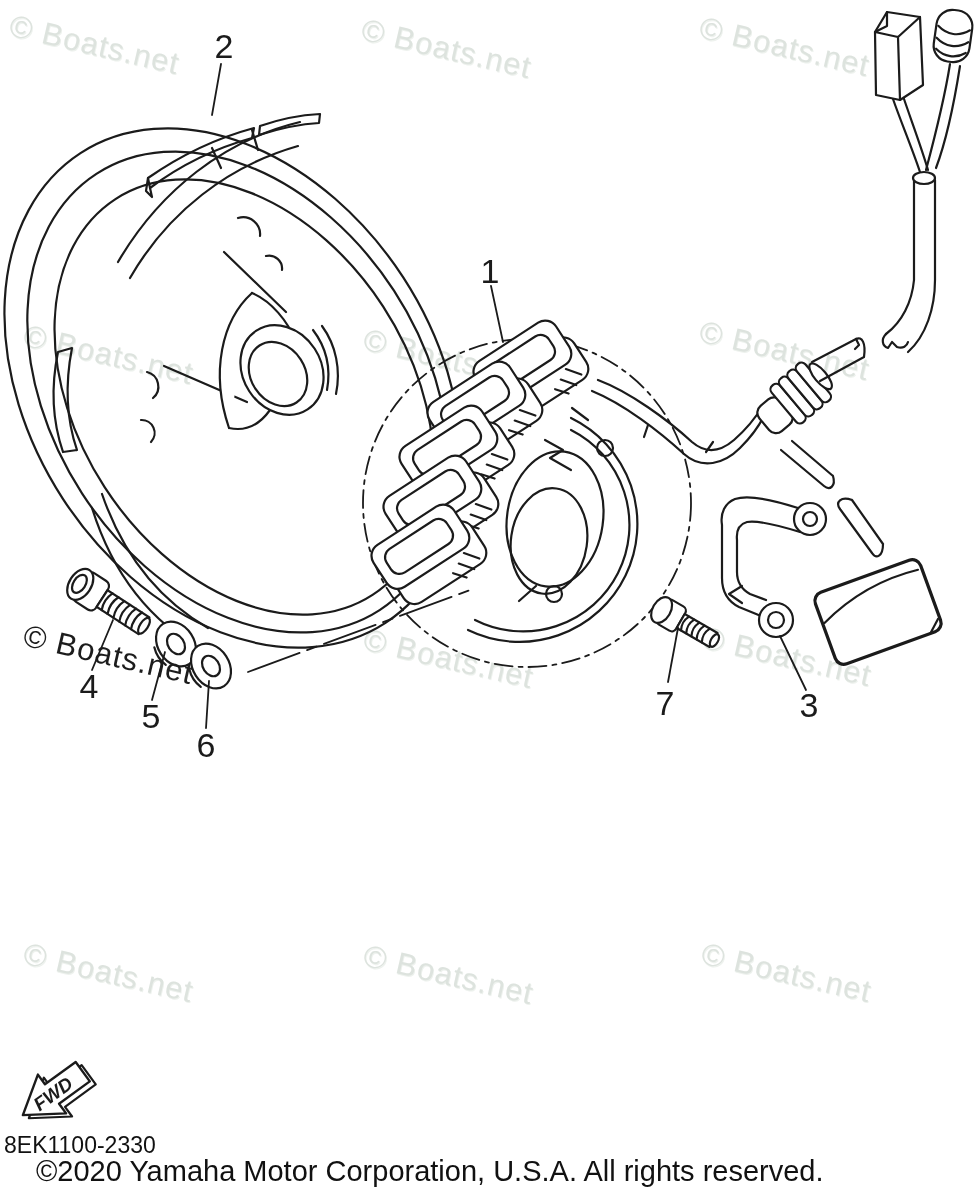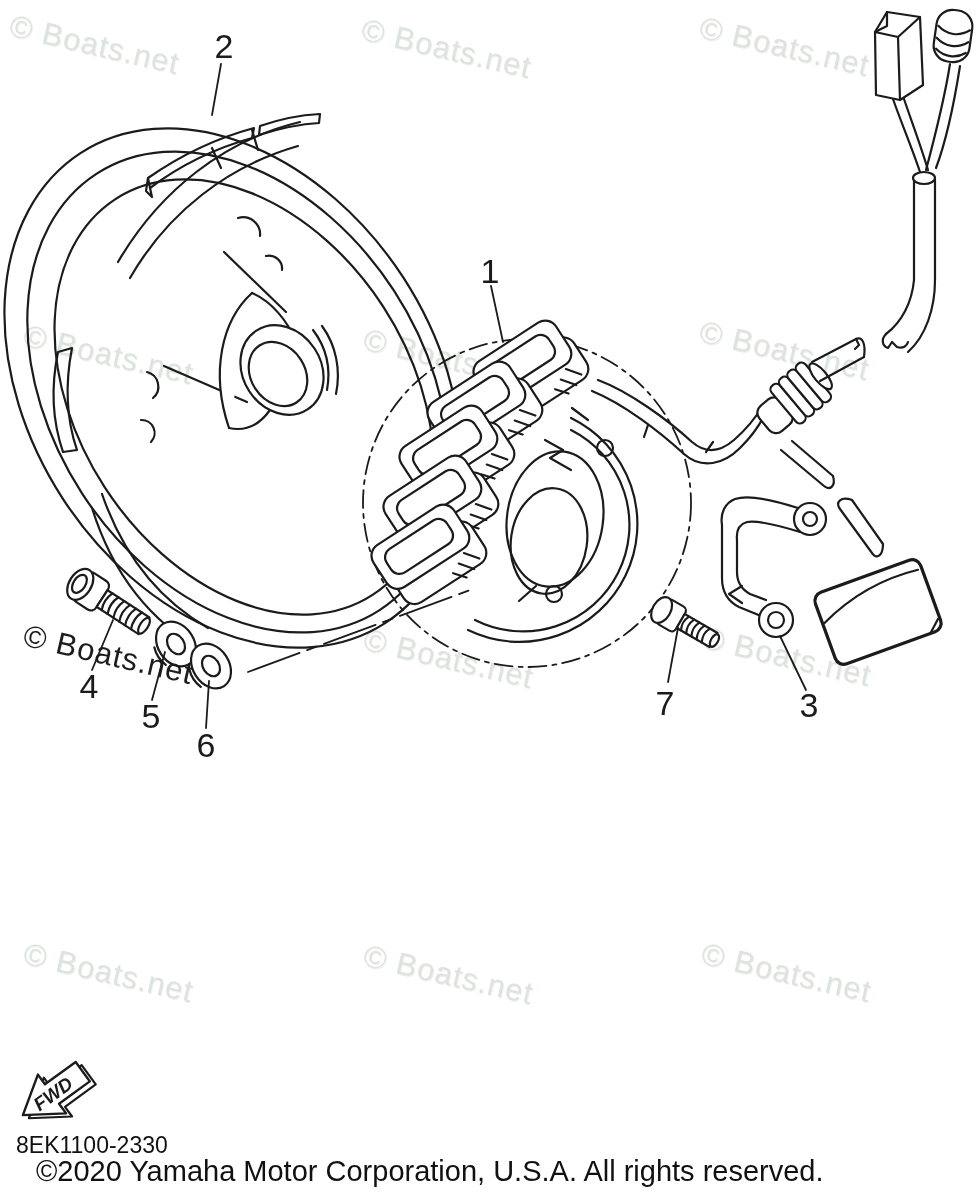--- a/index.html
+++ b/index.html
@@ -3,21 +3,21 @@
 <meta charset="utf-8">
 <style>
   html,body{margin:0;padding:0;background:#fff;}
   #page{position:relative;width:980px;height:1200px;background:#fff;overflow:hidden;
         font-family:"Liberation Sans",sans-serif;}
   .wm{position:absolute;white-space:nowrap;font-size:31px;letter-spacing:1px;
       transform:rotate(13deg);transform-origin:left top;color:#dde3de;
       text-shadow:1px 1px 0 #eef2ee;z-index:1;user-select:none;}
   .wm.dark{color:#1c1c1c;text-shadow:none;z-index:3;}
   #art{position:absolute;left:0;top:0;z-index:2;}
-  #footer-partcode{position:absolute;left:16px;top:1132px;font-size:23px;color:#111;z-index:4;}
+  #footer-partcode{position:absolute;left:4px;top:1132px;font-size:23px;color:#111;z-index:4;}
   #footer-copyright{position:absolute;left:36px;top:1155px;font-size:29px;color:#111;z-index:4;}
 </style>
 </head>
 <body>
 
 <div id="page">
 
   <div class="wm" style="left:14px;top:8px">© Boats.net</div>
   <div class="wm" style="left:366px;top:12px">© Boats.net</div>
   <div class="wm" style="left:704px;top:10px">© Boats.net</div>

